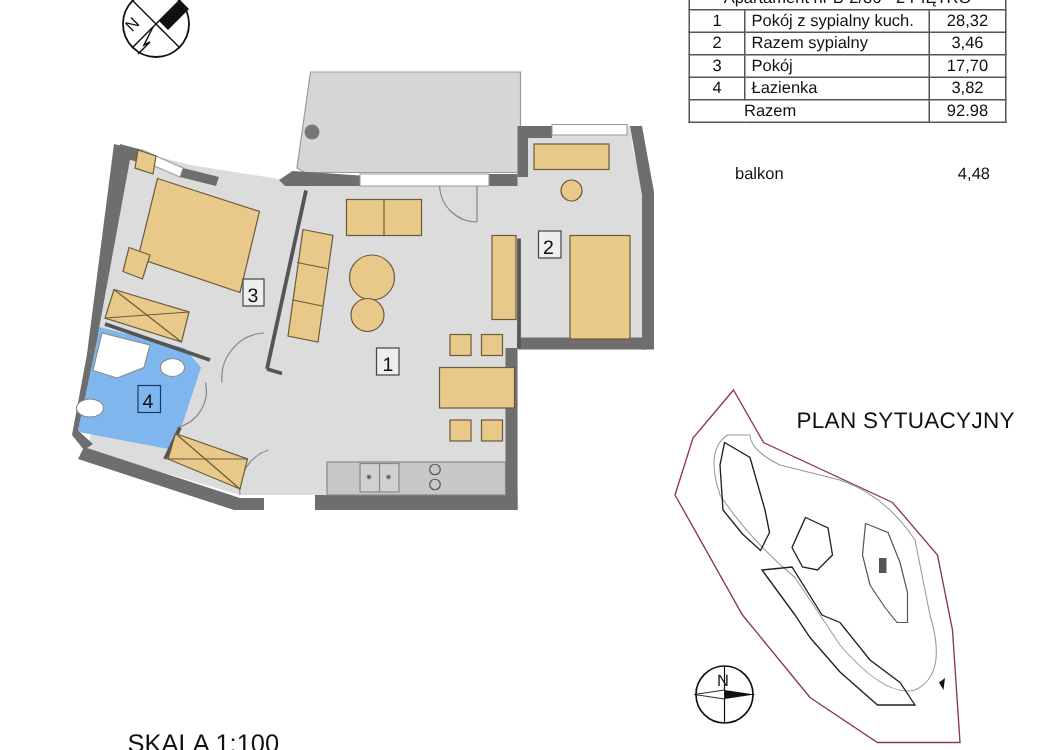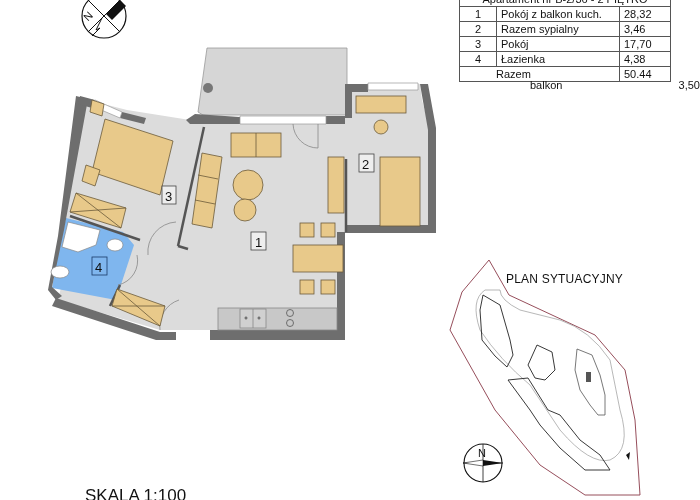--- a/index.html
+++ b/index.html
@@ -1,25 +1,25 @@
 <!DOCTYPE html>
 <html><head>
 <meta charset="utf-8">
 <style>
   html, body { margin: 0; padding: 0; background: #ffffff; }
   body { width: 700px; height: 500px; position: relative; overflow: hidden; font-family: "Liberation Sans", sans-serif; }
   .plan { position: absolute; left: 0; top: 0; width: 700px; height: 500px; }
   .area-table { position: absolute; left: 459px; top: -8px; width: 212px; border-collapse: collapse; font-size: 11px; color: #111; }
   .area-table td { border: 1px solid #555; padding: 0 4px; height: 14px; line-height: 14px; }
   .area-table td.num { width: 28px; text-align: center; }
-  .area-table td.val { width: 42px; }
+  .area-table td.val { width: 42px; text-align: center; }
   .area-table td.hdr { text-align: center; font-size: 11px; border-top: none; }
-  .balkon-row { position: absolute; left: 490px; top: 79px; width: 170px; font-size: 11px; color: #111; margin-left: 40px; }
+  .balkon-row { position: absolute; left: 490px; top: 110px; width: 170px; font-size: 11px; color: #111; }
   .balkon-row .bv { position: absolute; right: 0; top: 0; }
-  .site-title { position: absolute; left: 506px; top: 272px; font-size: 12px; color: #111; letter-spacing: 0.2px; }
+  .site-title { position: absolute; left: 531px; top: 272px; font-size: 15px; color: #111; letter-spacing: 0.2px; }
   .scale-label { position: absolute; left: 85px; top: 486px; font-size: 17px; color: #111; }
   .room-label { font-family: "Liberation Sans", sans-serif; font-size: 13px; fill: #111; }
 </style>
 </head>
 <body>
 
 <svg class="plan" viewBox="0 0 700 500" xmlns="http://www.w3.org/2000/svg">
 
   <g transform="translate(104,16)">
     <circle r="22" fill="none" stroke="#111" stroke-width="1.2"></circle>
@@ -163,45 +163,45 @@
   </g>
 </svg>
 
 <table class="area-table">
   <tbody>
       <tr>
     <td class="hdr" colspan="3">Apartament nr B-2/36 - 2 PIĘTRO</td>
   </tr>
   <tr>
     <td class="num">1</td>
-    <td>Pokój z balkon kuch.</td>
+    <td>Pokój z sypialny kuch.</td>
     <td class="val">28,32</td>
   </tr>
   <tr>
     <td class="num">2</td>
     <td>Razem sypialny</td>
     <td class="val">3,46</td>
   </tr>
   <tr>
     <td class="num">3</td>
     <td>Pokój</td>
     <td class="val">17,70</td>
   </tr>
   <tr>
     <td class="num">4</td>
     <td>Łazienka</td>
-    <td class="val">4,38</td>
+    <td class="val">3,82</td>
   </tr>
   <tr>
     <td colspan="2" style="padding-left:36px;margin-top:10px;">Razem</td>
-    <td class="val">50.44</td>
+    <td class="val">92.98</td>
   </tr>
 </tbody>
   </table>
 
 <div class="balkon-row">
   <span>balkon</span>
-  <span class="bv">3,50</span>
+  <span class="bv">4,48</span>
 </div>
 
 <div class="site-title">PLAN SYTUACYJNY</div>
 
 <div class="scale-label">SKALA 1:100</div>
 
 </body></html>

